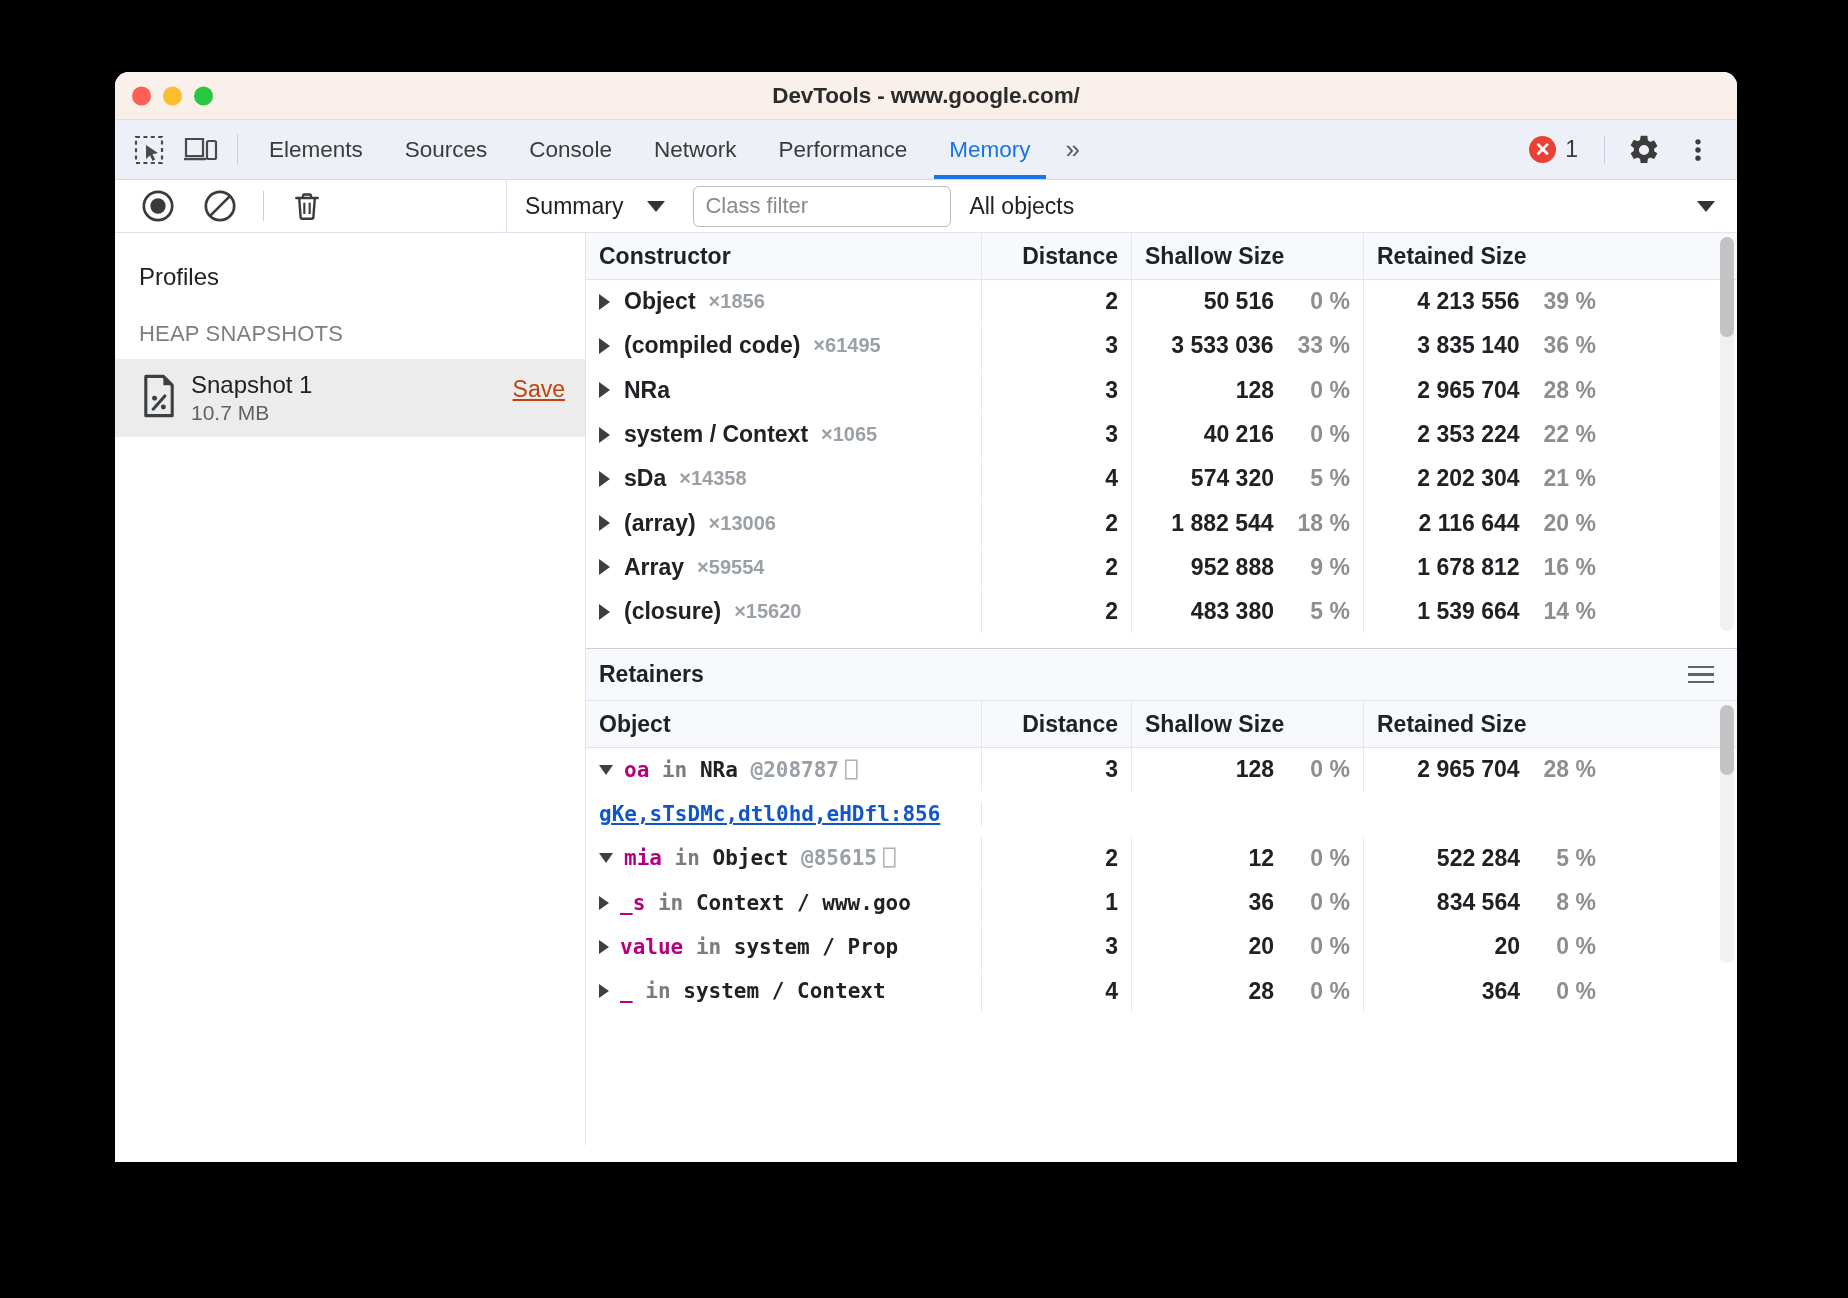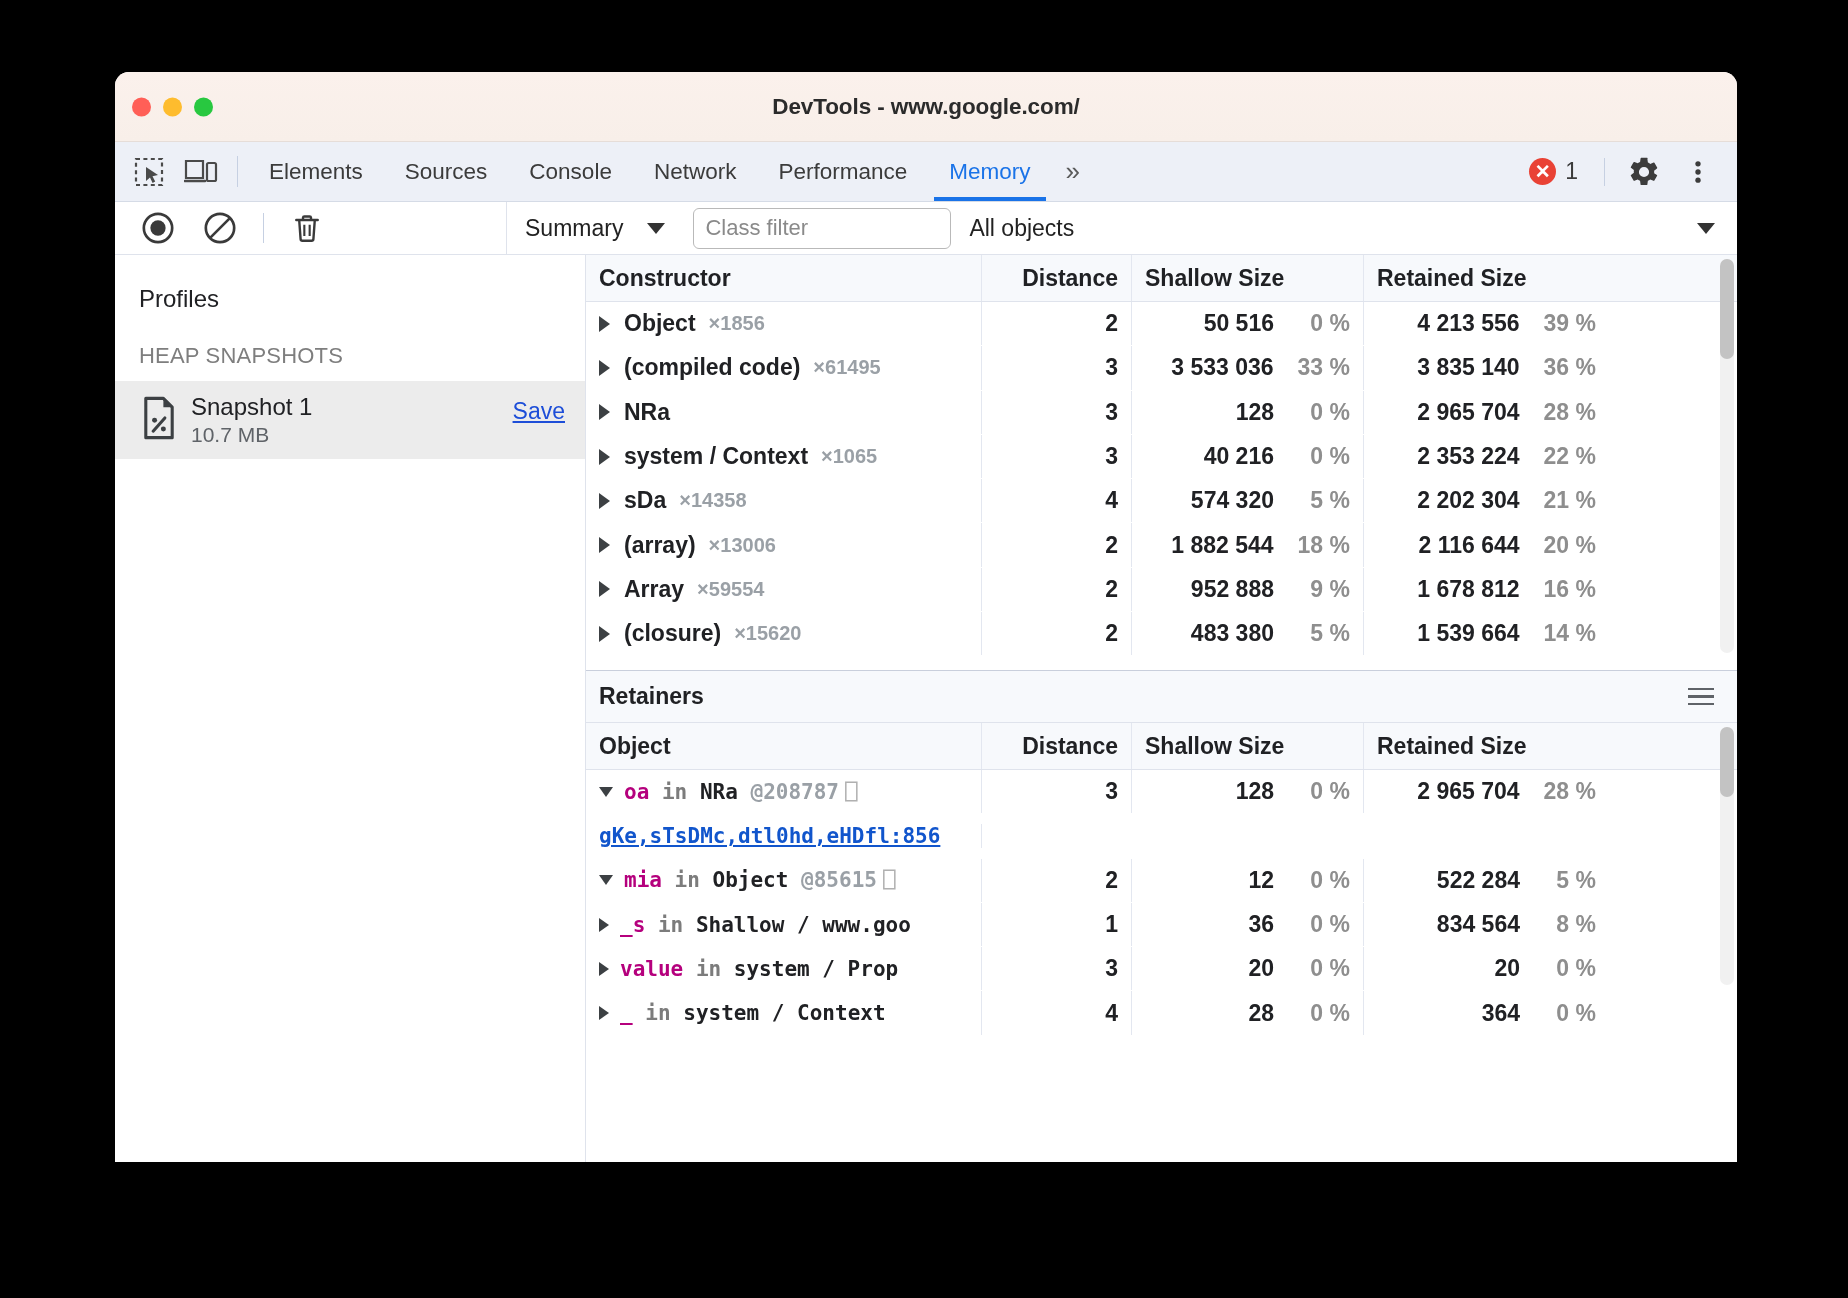--- a/index.html
+++ b/index.html
@@ -24,21 +24,21 @@
     width: 1622px; height: 1090px;
     background: #ffffff;
     border-radius: 14px 14px 0 0;
     overflow: hidden;
     box-shadow: 0 0 58px 22px rgba(0,0,0,0.92);
   }
 
   
   .titlebar {
     position: relative;
-    height: 70px;
+    height: 48px;
     background: linear-gradient(#fbf1ec, #f8efe9);
     border-bottom: 1px solid #e6ddd8;
     display: flex;
     align-items: center;
     justify-content: center;
   }
   .traffic {
     position: absolute;
     left: 17px; top: 50%;
     transform: translateY(-50%);
@@ -217,21 +217,21 @@
     cursor: pointer;
     gap: 14px;
   }
   .snap-icon { flex: 0 0 auto; color: #3c4043; }
   .snap-meta { display: flex; flex-direction: column; gap: 2px; }
   .snap-name { font-size: 24px; color: #202124; line-height: 1.15; }
   .snap-size { font-size: 21px; color: #5f6368; line-height: 1.15; }
   .snap-save {
     margin-left: auto;
     font-size: 23px;
-    color: #1d4ed8;
+    color: #c2410c;
     text-decoration: underline;
     cursor: pointer;
     padding-bottom: 16px;
   }
 
   
   .content {
     flex: 1;
     display: flex; flex-direction: column;
     min-width: 0;
@@ -730,21 +730,21 @@
               <div class="cell col-ret">
                 <span class="sz-wrap">
                   <span class="sz-val">522 284</span>
                   <span class="sz-pct">5 %</span>
                 </span>
               </div>
             </div>
             <div class="grid-row">
               <div class="cell col-name r-name-cell ind3">
                 <span class="tri-sm"></span>
-                <span class="mono"><span class="r-prop">_s</span> <span class="r-in">in</span> <span class="r-class">Shallow / www.goo</span> <span class="r-id"></span><span class="r-boxglyph"></span></span>
+                <span class="mono"><span class="r-prop">_s</span> <span class="r-in">in</span> <span class="r-class">Context / www.goo</span> <span class="r-id"></span><span class="r-boxglyph"></span></span>
               </div>
               <div class="cell col-dist">1</div>
               <div class="cell col-shal">
                 <span class="sz-wrap">
                   <span class="sz-val">36</span>
                   <span class="sz-pct">0 %</span>
                 </span>
               </div>
               <div class="cell col-ret">
                 <span class="sz-wrap">

